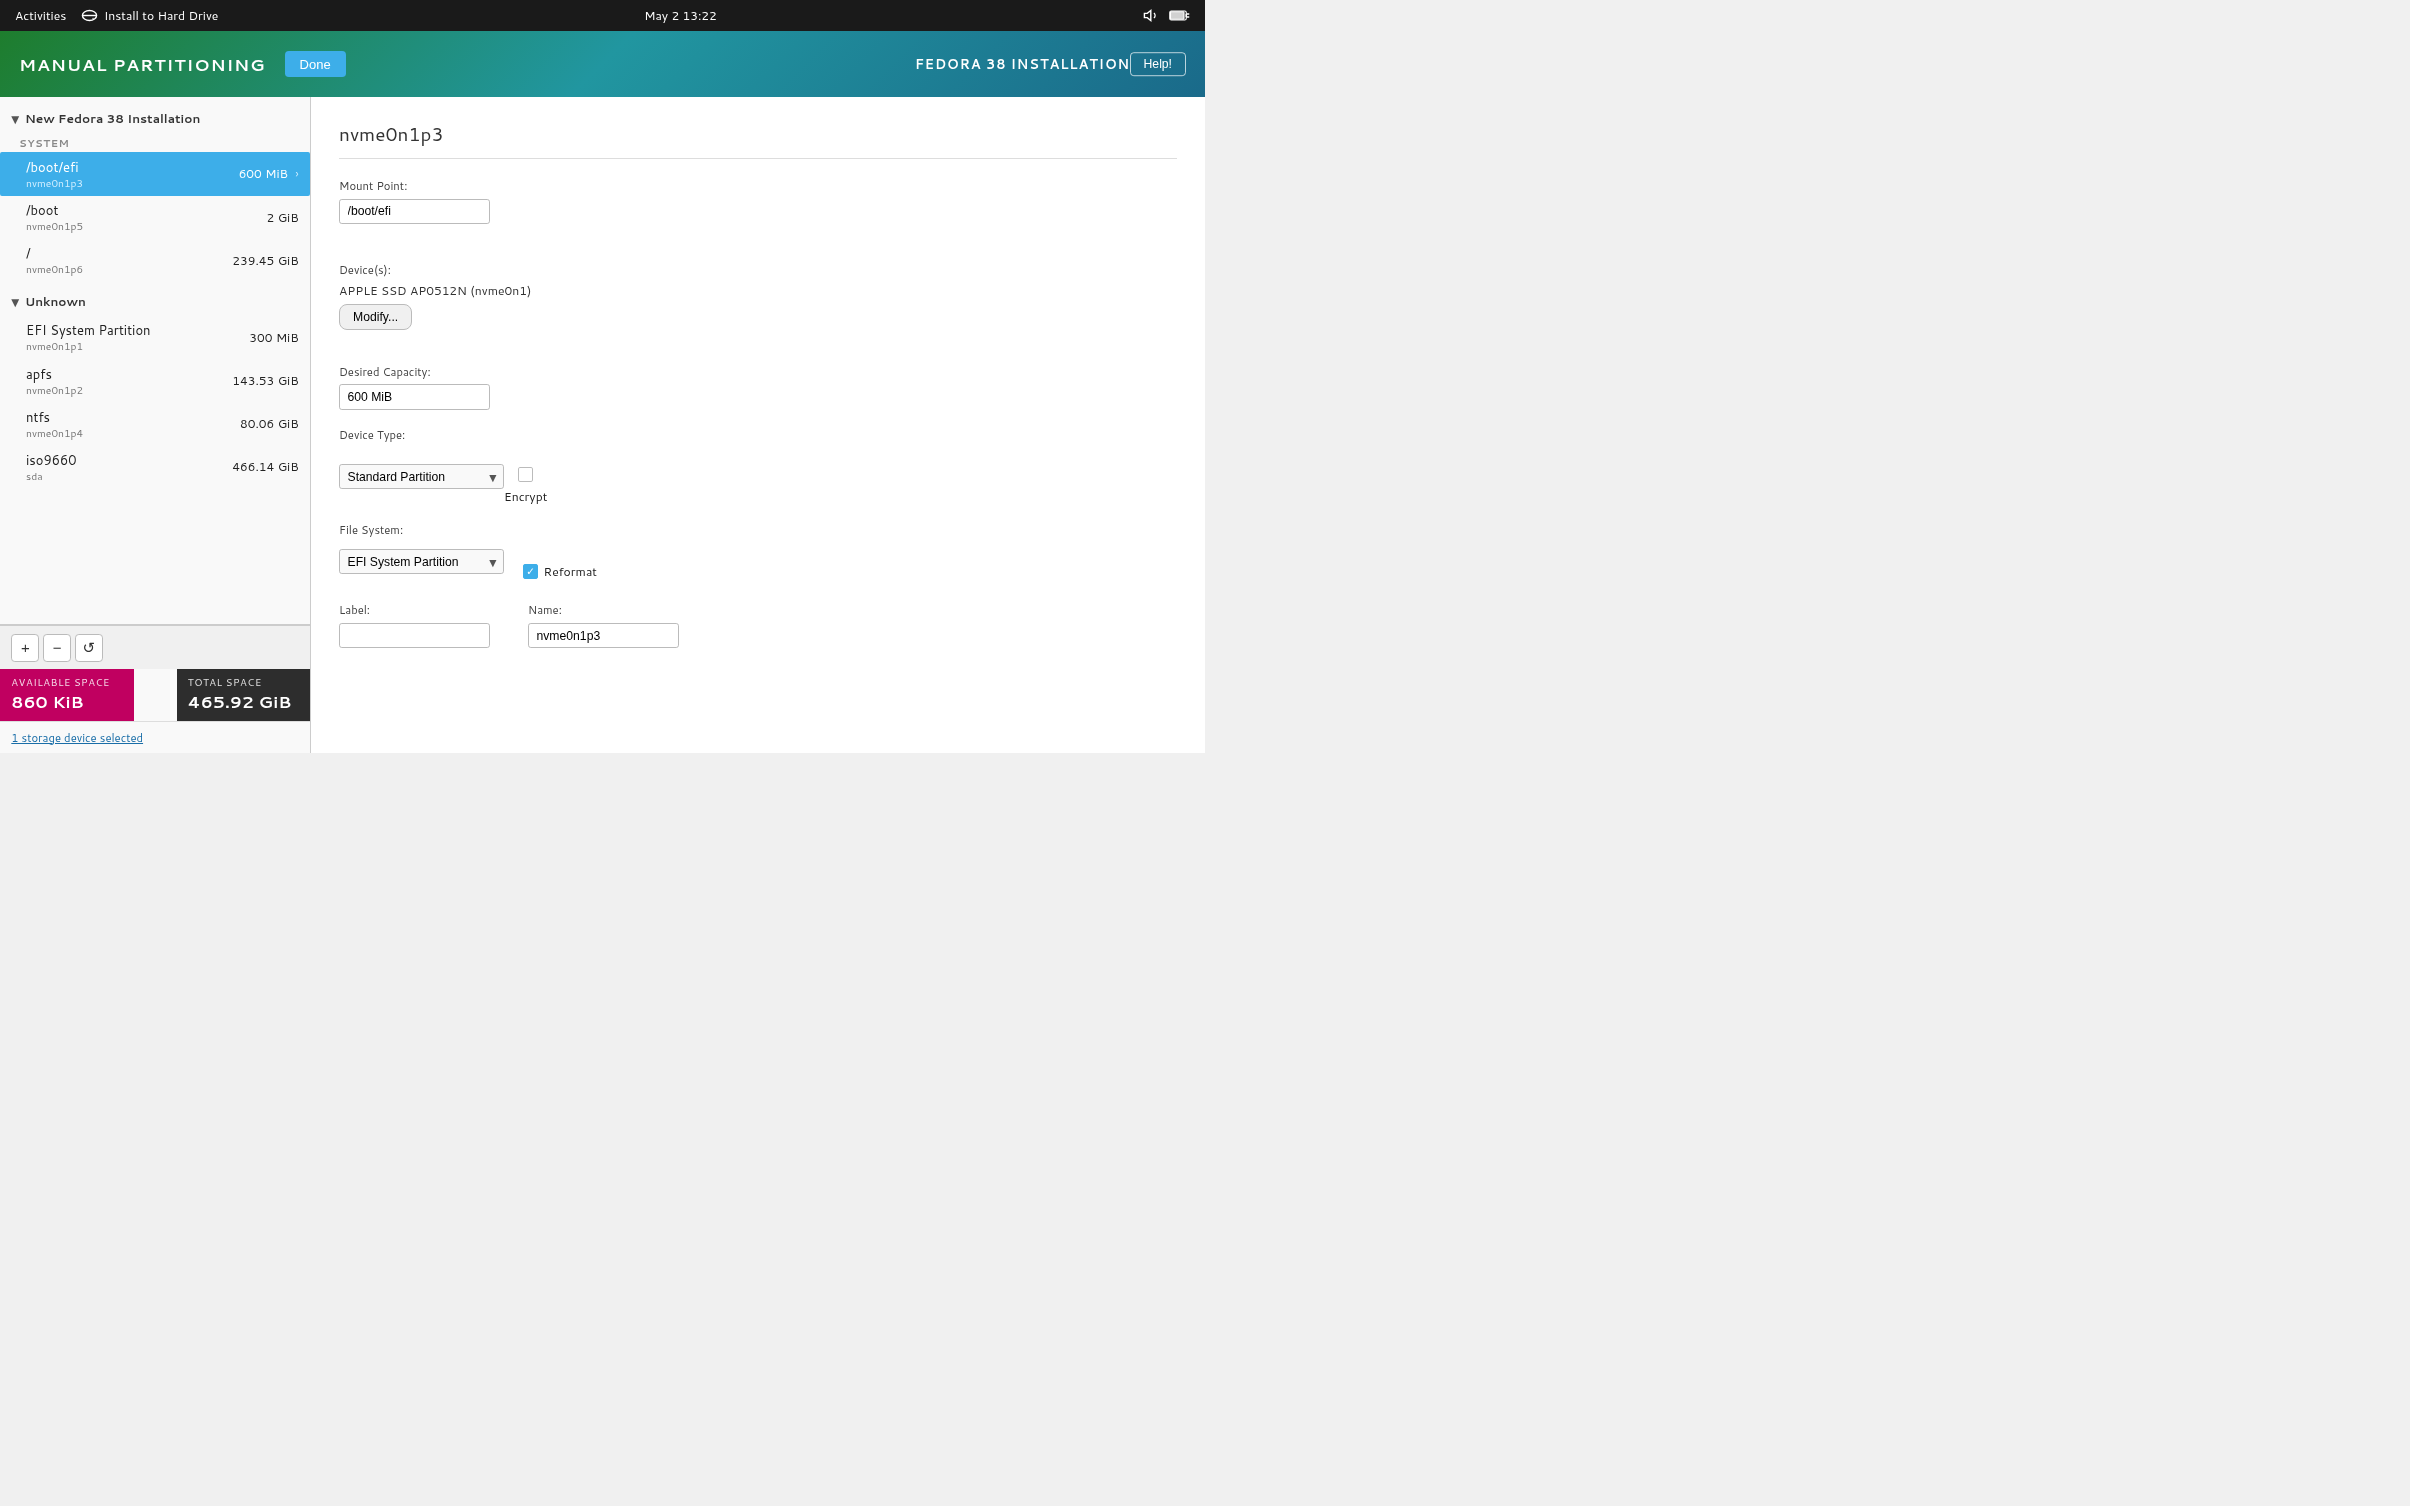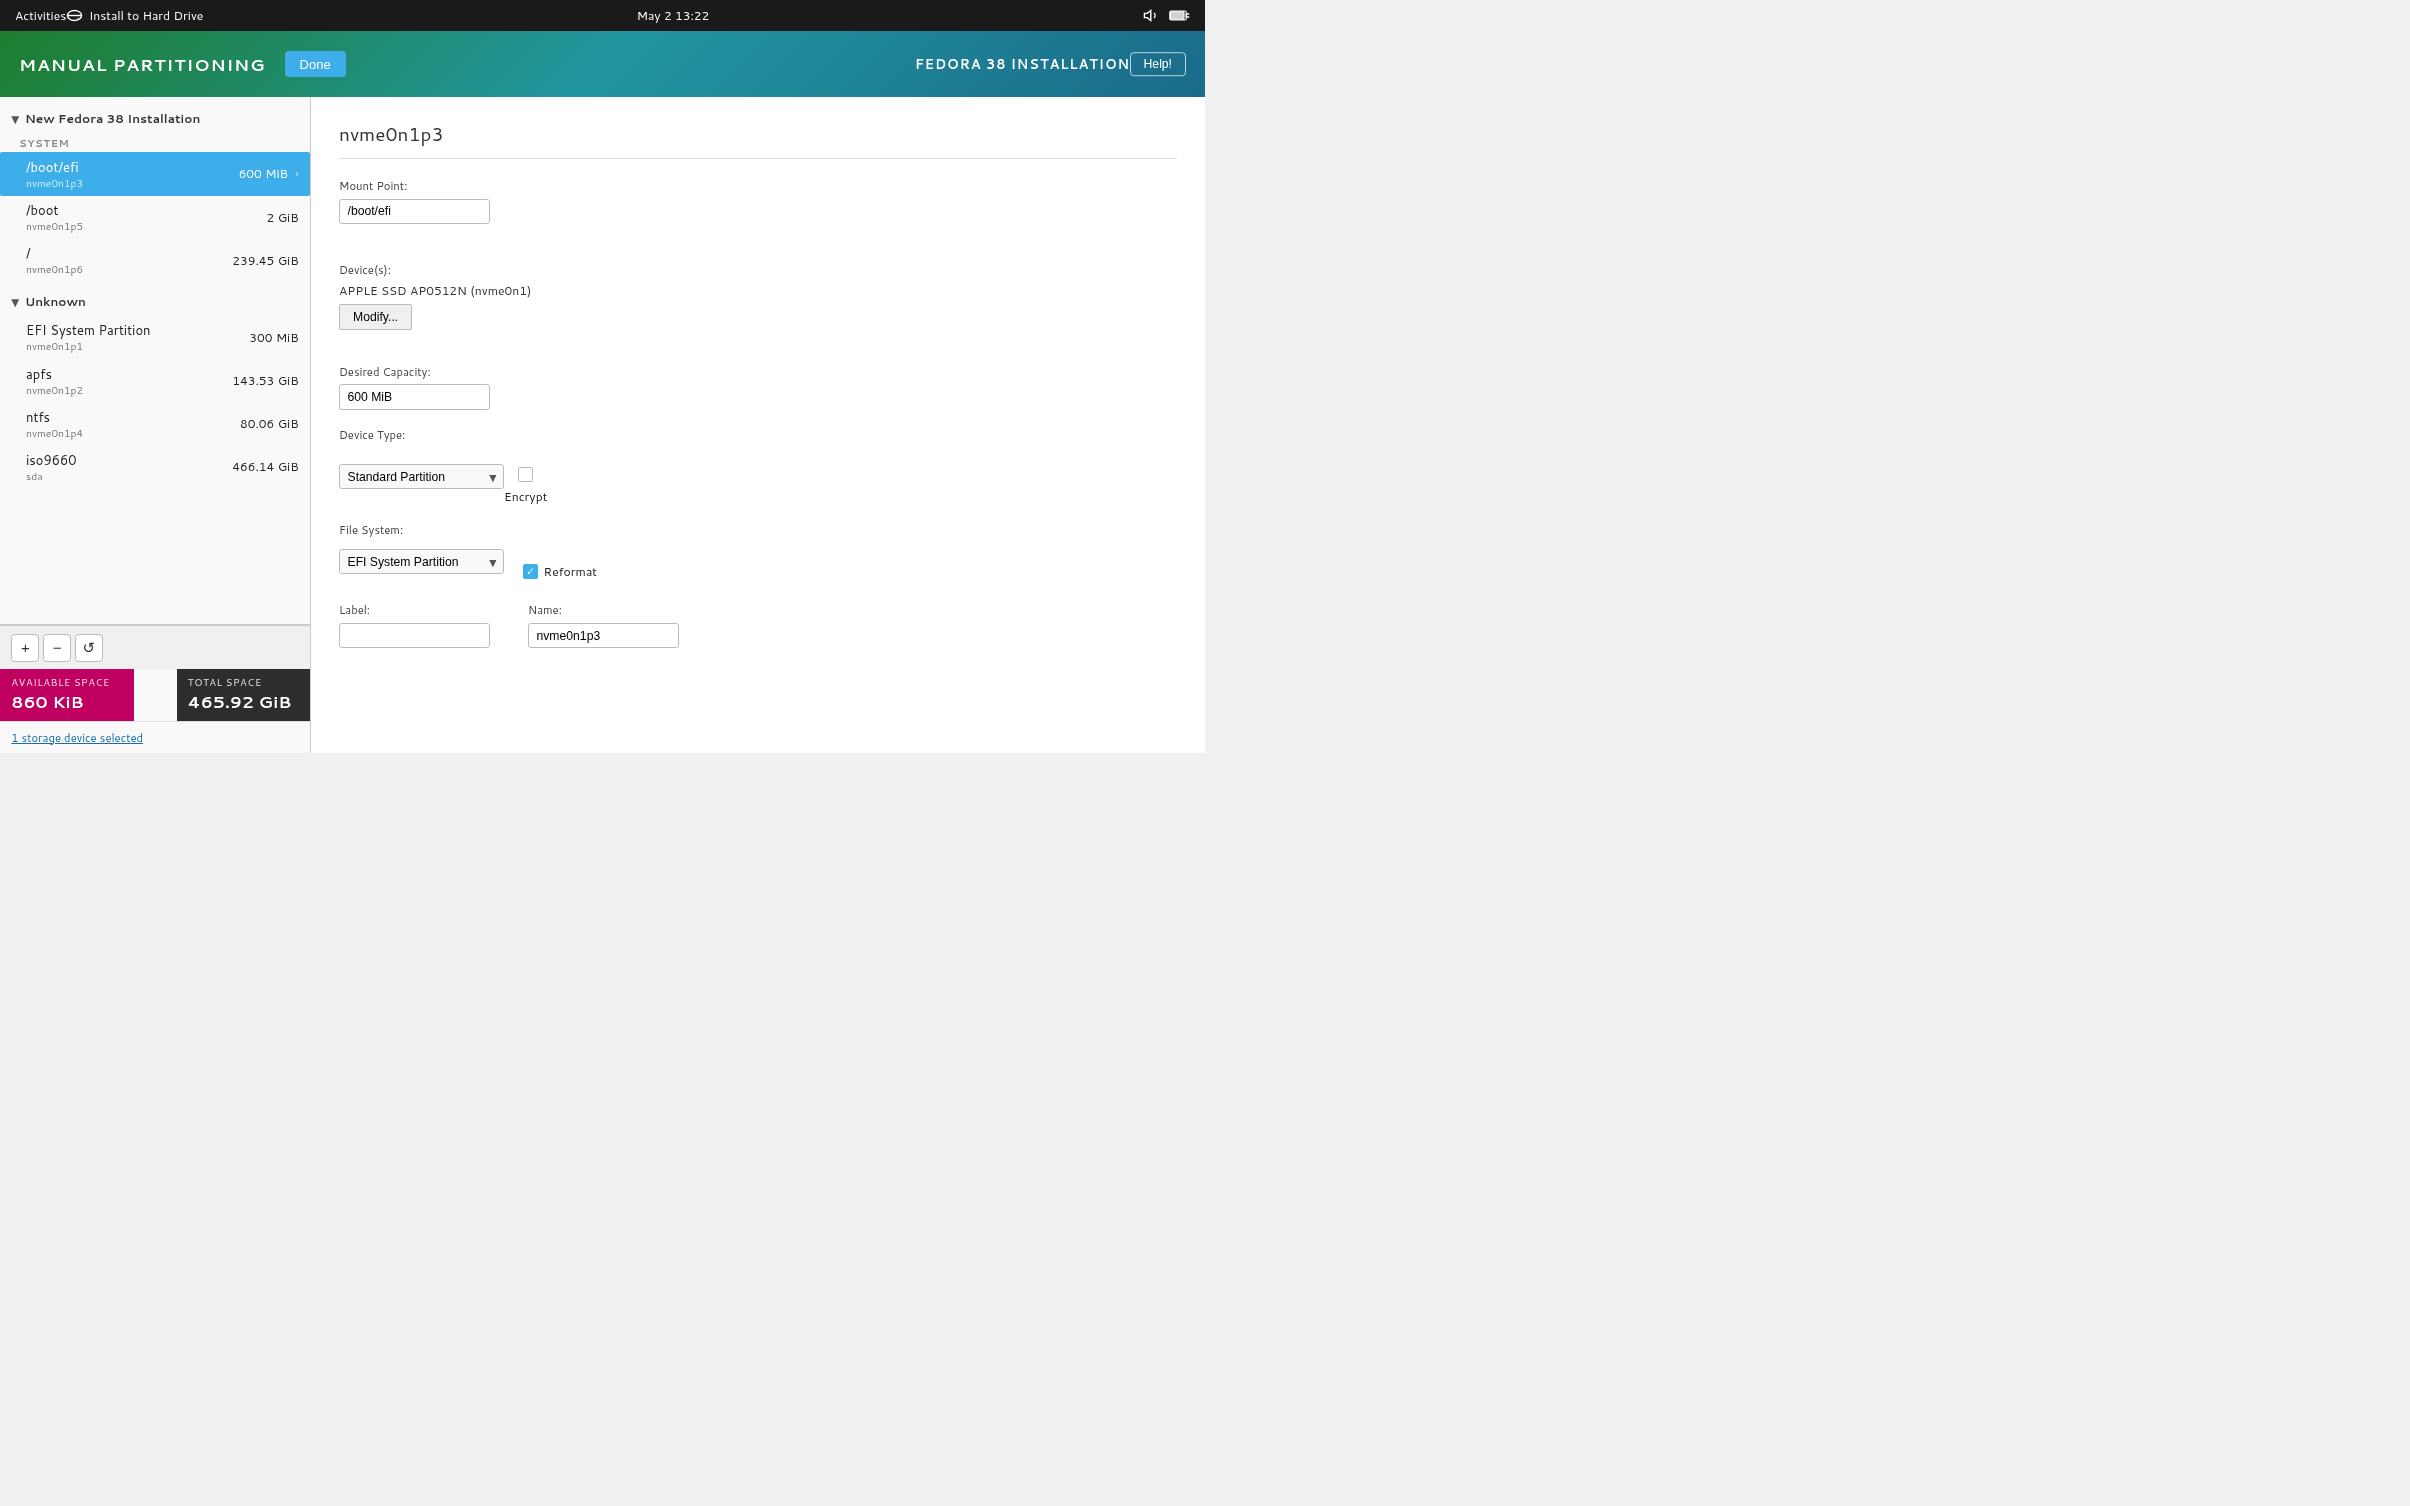--- a/index.html
+++ b/index.html
@@ -9,21 +9,21 @@
     .system-bar {
       background: #1a1a1a;
       color: #fff;
       height: 31px;
       display: flex;
       align-items: center;
       justify-content: space-between;
       padding: 0 15px;
       font-size: 12.2px;
     }
-    .system-bar-left { display: flex; align-items: center; }
+    .system-bar-left { display: flex; align-items: center; gap: 15px; }
     .system-bar-center { display: flex; align-items: center; gap: 7.5px; }
     .system-bar-right { display: flex; align-items: center; gap: 9.4px; }
     .activities-btn { font-size: 12.2px; color: #fff; cursor: pointer; }
     .app-title { display: flex; align-items: center; gap: 5.6px; font-size: 12.2px; }
 
     
     .header-bar {
       background: linear-gradient(135deg, #1e7d2d 0%, #2196a0 50%, #1a6a8a 100%);
       height: 66px;
       display: flex;
@@ -205,21 +205,21 @@
       background: #fff;
       width: 151px;
     }
 
     .devices-section { margin-bottom: 17px; }
     .devices-label { font-size: 11.3px; color: #444; font-weight: 500; margin-bottom: 3.8px; }
     .devices-value { font-size: 12.2px; color: #333; }
     .modify-btn {
       border: 0.9px solid #bbb;
       background: #f0f0f0;
-      border-radius: 2px;
+      border-radius: 8px;
       padding: 4.7px 13px;
       cursor: pointer;
       font-size: 12.2px;
       margin-top: 5.6px;
       display: inline-block;
     }
     .select-wrapper { position: relative; display: inline-block; }
     .form-select {
       border: 0.9px solid #bbb;
       border-radius: 2.8px;

